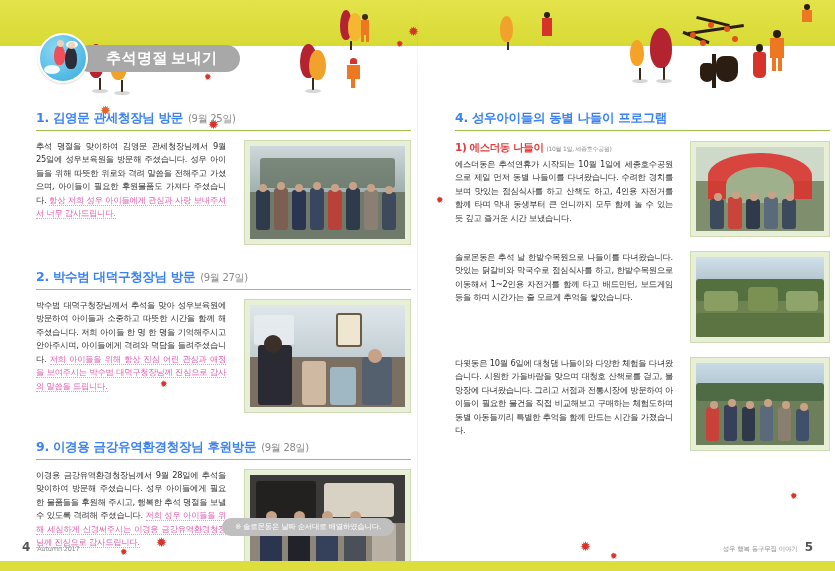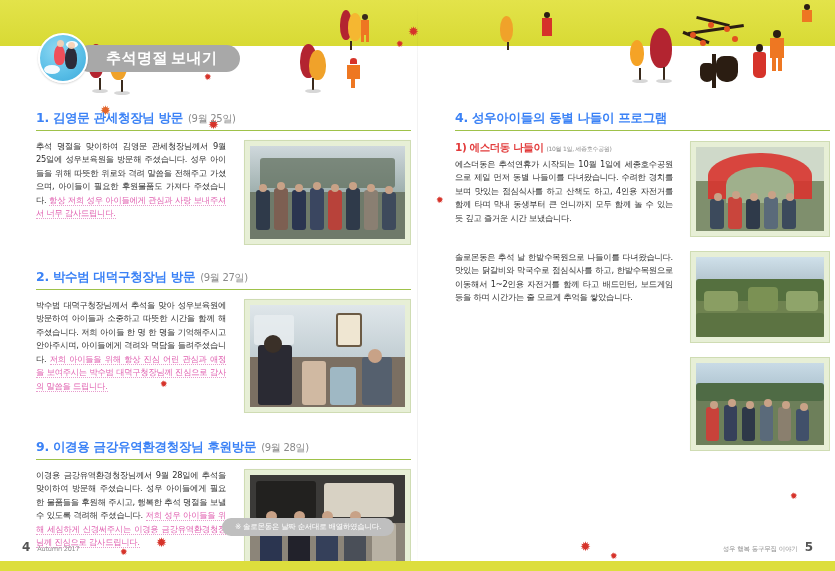--- a/index.html
+++ b/index.html
@@ -456,20 +456,21 @@
           <div class="ph-blob" style="left:82px;top:44px;width:13px;height:34px;background:#8a7f6e;"></div>
           <div class="ph-blob" style="left:100px;top:46px;width:13px;height:32px;background:#41506a;"></div>
           <div class="ph-head" style="left:14px;top:38px;width:8px;height:8px;"></div>
           <div class="ph-head" style="left:32px;top:36px;width:8px;height:8px;"></div>
           <div class="ph-head" style="left:50px;top:38px;width:8px;height:8px;"></div>
           <div class="ph-head" style="left:68px;top:36px;width:8px;height:8px;"></div>
           <div class="ph-head" style="left:86px;top:38px;width:8px;height:8px;"></div>
           <div class="ph-head" style="left:104px;top:40px;width:8px;height:8px;"></div>
         </div>
       </div>
+      <div class="art-body" style="width:218px;float:none;">다윗동은 10월 6일에 대청댐 나들이와 다양한 체험을 다녀왔습니다. 시원한 가을바람을 맞으며 대청호 산책로를 걷고, 불망장에 다녀왔습니다. 그리고 서점과 전통시장에 방문하여 아이들이 필요한 물건을 직접 비교해보고 구매하는 체험도하며 동별 아동들끼리 특별한 추억을 함께 만드는 시간을 가졌습니다.</div>
     </div>
 
   </div>
 
   <div class="pg-left">
     <span class="pg-num">4</span>
     <span class="pg-txt">Autumn 2017</span>
   </div>
   <div class="pg-right">
     <span class="pg-txt">성우 행복 동구무집 이야기</span>

